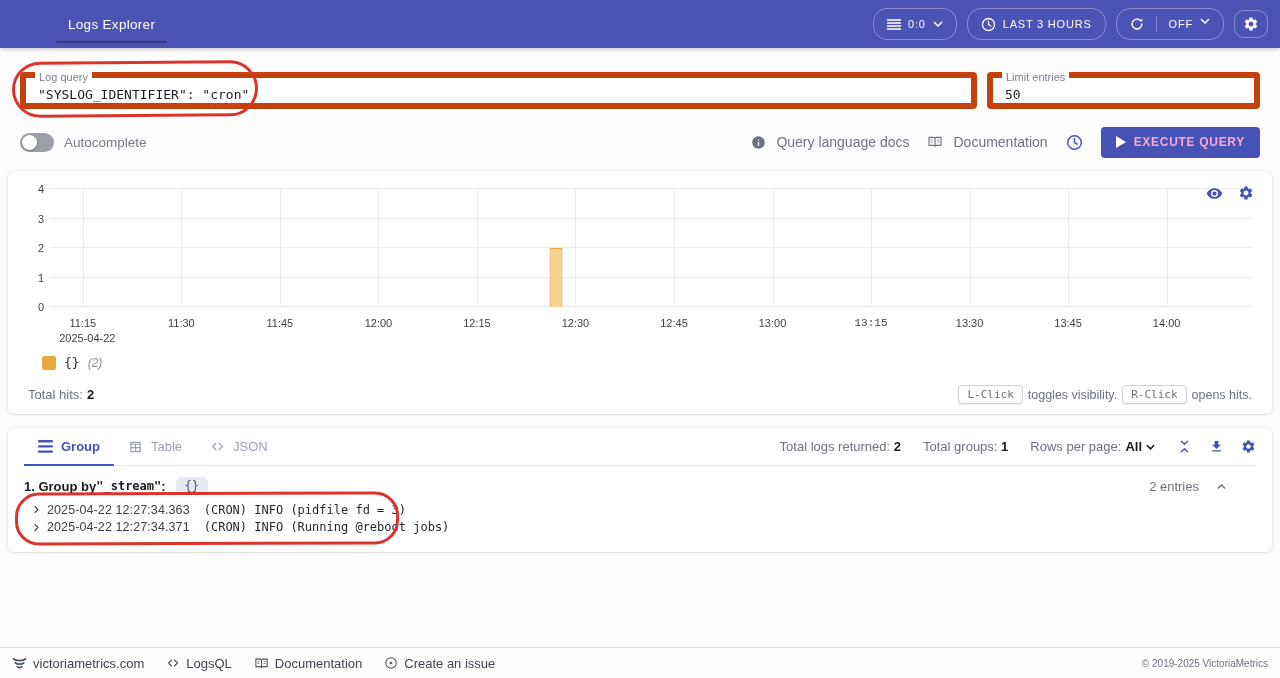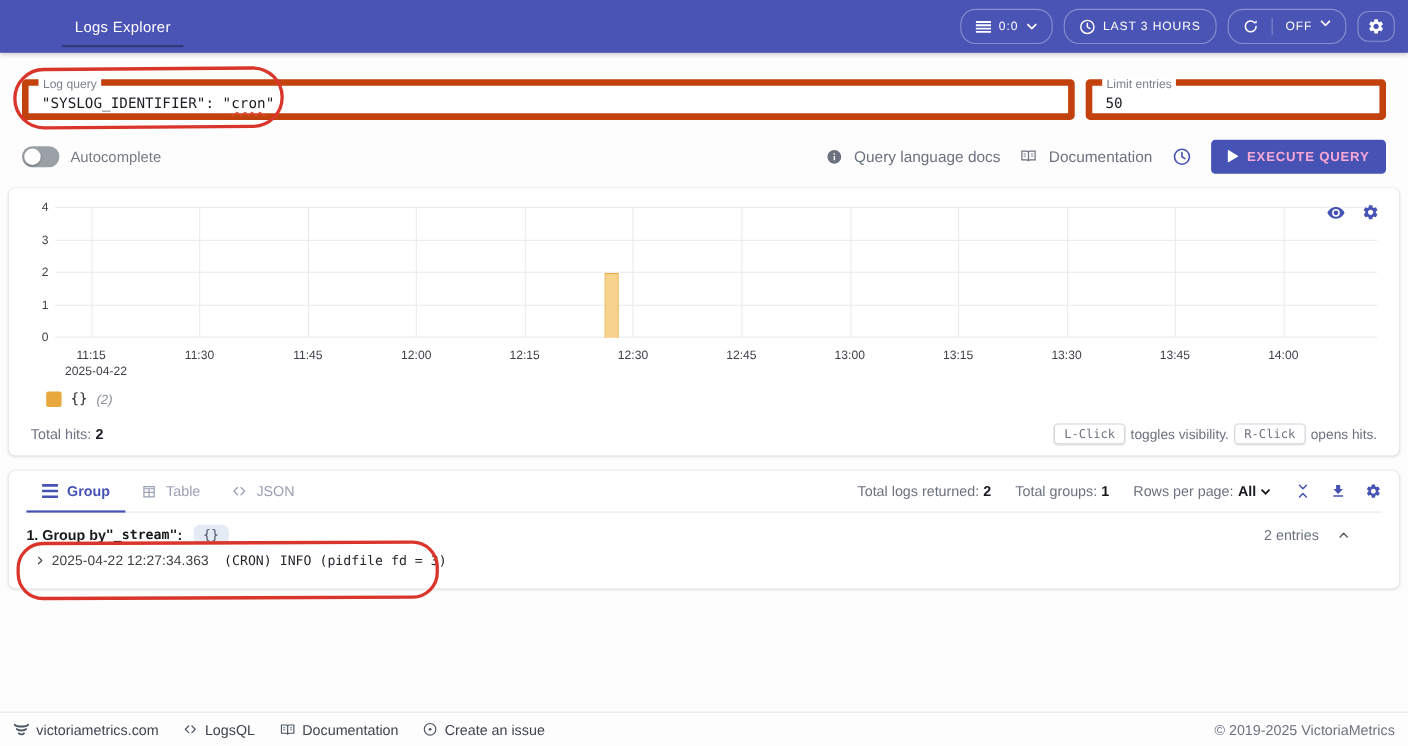--- a/index.html
+++ b/index.html
@@ -109,21 +109,21 @@
   .log-row { display:flex; align-items:center; height:17.5px; cursor:pointer; }
   .row-chevron { color:#4a4f57; margin:0 6px 0 8px; flex:none; }
   .ts { font-size:12.5px; color:#3d4045; margin-right:14px; white-space:pre; letter-spacing:.1px; }
   .msg { font-family:"DejaVu Sans Mono", monospace; font-size:12px; color:#1f2328; white-space:pre; }
 
   
   .footer { position:absolute; left:0; right:0; bottom:0; height:31px; border-top:1px solid #e3e5e9;
             background:#fdfdfd; display:flex; align-items:center; padding:0 12px; gap:22px; }
   .foot-link { display:flex; align-items:center; gap:6px; font-size:13px; color:#3e4450; cursor:pointer; }
   .foot-link svg { color:#4b5563; }
-  .copyright { margin-left:auto; font-size:13px; color:#6d7280; }
+  .copyright { margin-left:auto; font-size:10px; color:#6d7280; }
 
   
   .annotation { position:absolute; border:3px solid #da352a; border-radius:28px; z-index:20;
                 pointer-events:none; }
   .ann-query { left:12px; top:61px; width:246px; height:56px; transform:rotate(-.4deg); }
   .ann-rows { left:15px; top:492px; width:384px; height:53px; border-radius:24px; transform:rotate(-.2deg); }
 </style>
 </head>
 <body>
 
@@ -260,21 +260,21 @@
     <div class="xlabels">
         <div class="xlab" style="left: 2.73224%;">11:15</div>
         <div class="xdate" style="left: 2.73224%;">2025-04-22</div>
         <div class="xlab" style="left: 10.929%;">11:30</div>
         <div class="xlab" style="left: 19.1257%;">11:45</div>
         <div class="xlab" style="left: 27.3224%;">12:00</div>
         <div class="xlab" style="left: 35.5191%;">12:15</div>
         <div class="xlab" style="left: 43.7158%;">12:30</div>
         <div class="xlab" style="left: 51.9126%;">12:45</div>
         <div class="xlab" style="left: 60.1093%;">13:00</div>
-        <div class="xlab" style="left: 68.306%;">13:15</div>
+        <div class="xlab" style="left: 68.306%; font-family: Liberation Mono, monospace;">13:15</div>
         <div class="xlab" style="left: 76.5027%;">13:30</div>
         <div class="xlab" style="left: 84.6995%;">13:45</div>
         <div class="xlab" style="left: 92.8962%;">14:00</div>
       </div>
   </div>
 
   <div class="legend">
     <span class="legend-swatch" style="background: rgb(232, 168, 61);"></span>
     <span class="legend-name">{}</span>
     <span class="legend-count">(2)</span>
@@ -356,20 +356,27 @@
   </div>
 
   <div class="log-rows">
     <div class="log-row">
       <svg class="row-chevron" width="9" height="9" viewBox="0 0 24 24" fill="none" stroke="currentColor" stroke-width="3.2" stroke-linecap="round" stroke-linejoin="round">
           <path d="M8 4l8 8-8 8"></path>
         </svg>
       <span class="ts">2025-04-22 12:27:34.363</span>
       <span class="msg">(CRON) INFO (pidfile fd = 3)</span>
     </div>
+    <div class="log-row">
+      <svg class="row-chevron" width="9" height="9" viewBox="0 0 24 24" fill="none" stroke="currentColor" stroke-width="3.2" stroke-linecap="round" stroke-linejoin="round">
+          <path d="M8 4l8 8-8 8"></path>
+        </svg>
+      <span class="ts">2025-04-22 12:27:34.371</span>
+      <span class="msg">(CRON) INFO (Running @reboot jobs)</span>
+    </div>
   </div>
 </section>
 
 <footer class="footer">
   <div class="foot-link">
     <svg width="15" height="13" viewBox="0 0 20 17" fill="none" stroke="#4b5563" stroke-width="2.4" stroke-linecap="round">
         <path d="M2 2.4c2.7 2.9 13.3 2.9 16 0M4.4 7.6c2.3 2.3 8.9 2.3 11.2 0M7 12.8c1.5 1.5 4.5 1.5 6 0"></path>
       </svg>
     <span>victoriametrics.com</span>
   </div>

